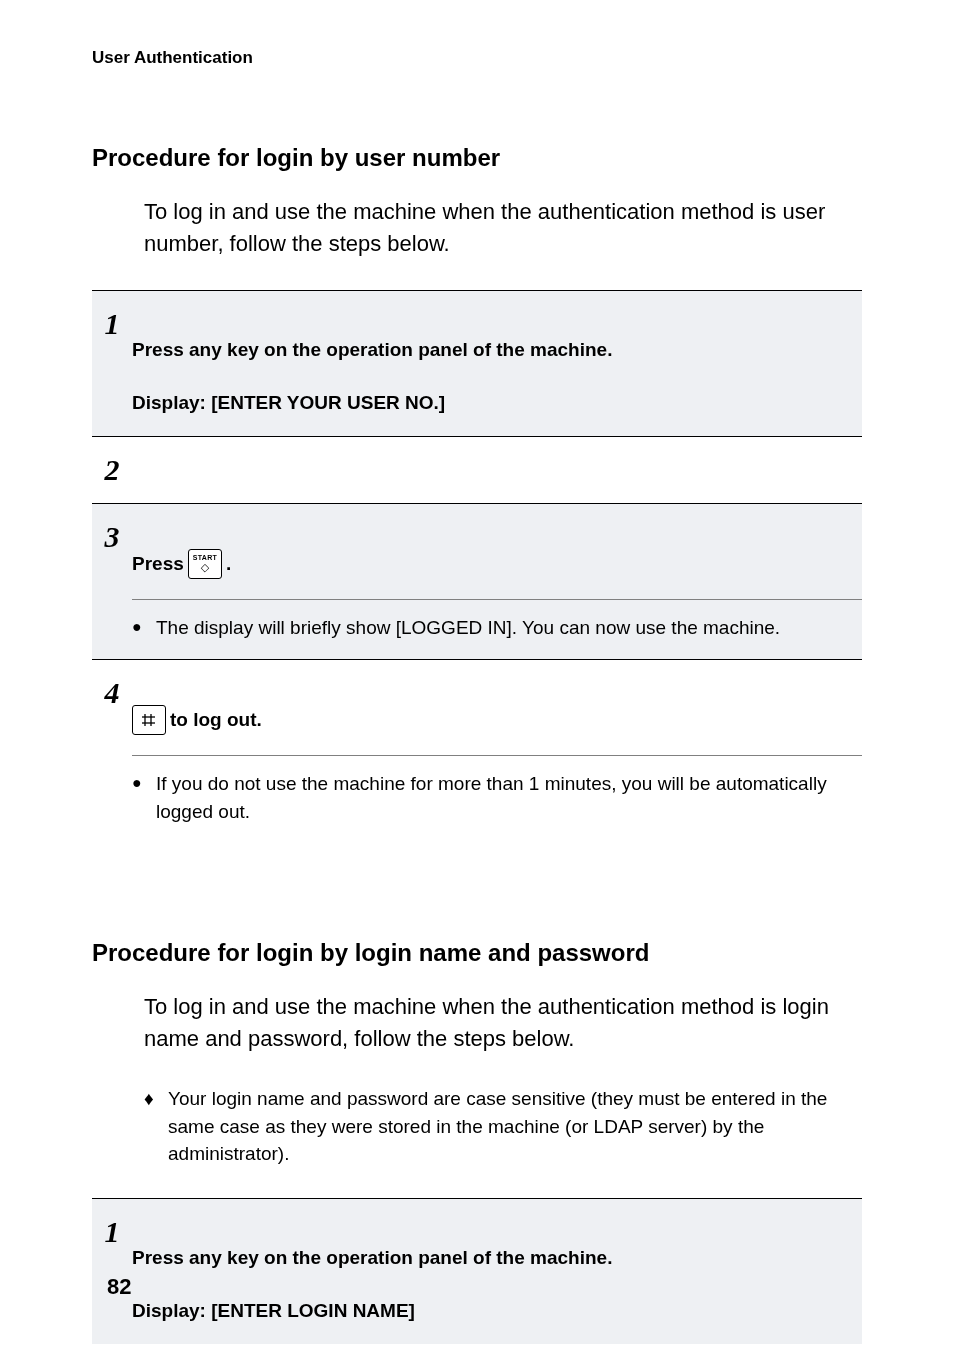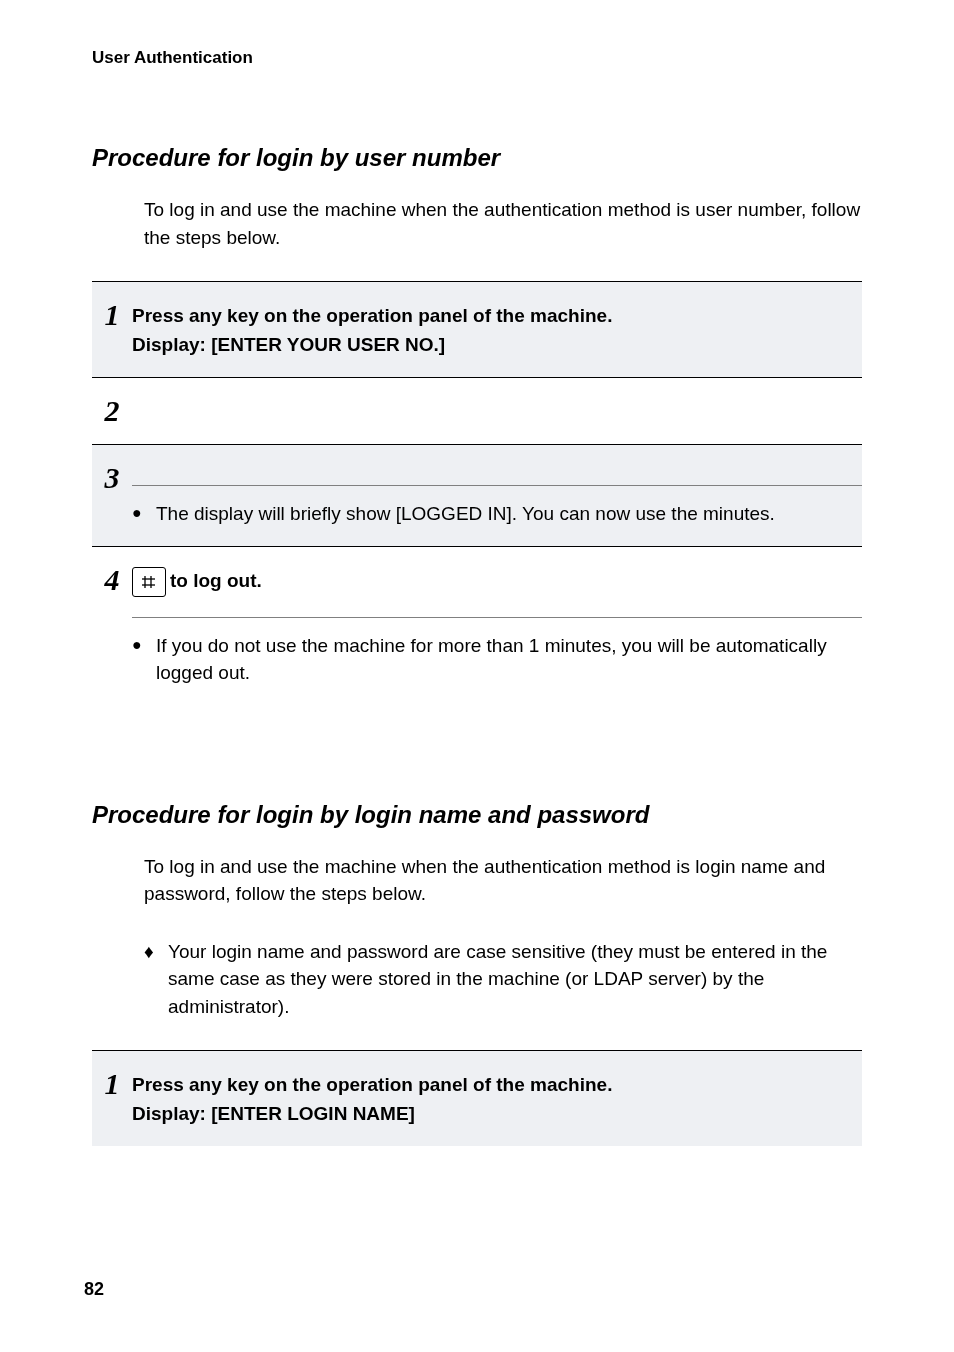--- a/index.html
+++ b/index.html
@@ -13,25 +13,24 @@
       position: relative;
     }
     .page-title {
       font-size: 17px;
       font-weight: bold;
       margin-bottom: 76px;
     }
     .section-title {
       font-size: 24px;
       font-weight: bold;
-      font-style: italic;
       margin-bottom: 24px;
     }
     .intro-text {
-      font-size: 19px;
+      font-size: 22px;
       margin-left: 52px;
       margin-bottom: 30px;
       line-height: 1.45;
     }
     .diamond-item {
       font-size: 19px;
       margin-left: 52px;
       margin-bottom: 30px;
       line-height: 1.45;
       display: flex;
@@ -65,22 +64,23 @@
     .step-body {
       flex: 1;
       padding-top: 2px;
     }
     .step-head {
       font-size: 19px;
       font-weight: bold;
       line-height: 1.5;
       display: flex;
       flex-wrap: wrap;
-      align-items: flex-start;
+      align-items: center;
       gap: 4px;
+      margin-top: 25px;
     }
     .step-head .txt { display: inline; }
     .step-sub {
       border-top: 1px solid #808080;
       margin-top: 20px;
       margin-left: 0;
       padding-top: 14px;
     }
     .bullet-row {
       font-size: 19px;
@@ -125,22 +125,22 @@
       font-size: 16px;
       font-weight: normal;
       padding: 0 6px;
     }
     .section-gap {
       height: 96px;
     }
     .page-number {
       position: absolute;
       bottom: 52px;
-      left: 84px;
-      font-size: 18px;
+      left: 107px;
+      font-size: 22px;
       font-weight: bold;
     }
   </style>
 </head>
 <body>
 
 <h1 class="page-title">User Authentication</h1>
 
 <h2 class="section-title">Procedure for login by user number</h2>
 <p class="intro-text">To log in and use the machine when the authentication method is user number, follow the steps below.</p>
@@ -157,25 +157,33 @@
   </div>
 </div>
 
 <div class="step-block">
   <div class="step-num">2</div>
 </div>
 
 <div class="step-block shaded">
   <div class="step-num">3</div>
   <div class="step-body">
+    <div class="step-head">
+      <span class="txt">Press </span>
+      <span class="key-box">
+        <span class="key-start-label">START</span>
+        <span class="key-start-diamond">◇</span>
+      </span>
+      <span class="txt">.</span>
+    </div>
     <div class="step-sub">
       <div class="bullet-row">
         <span class="dot">●</span>
         <span>
-          <span>The display will briefly show [</span><span class="bold-frag">LOGGED IN</span><span>]. You can now use the minutes.</span>
+          <span>The display will briefly show [</span><span class="bold-frag">LOGGED IN</span><span>]. You can now use the machine.</span>
         </span>
       </div>
     </div>
   </div>
 </div>
 
 <div class="step-block step-block-last">
   <div class="step-num">4</div>
   <div class="step-body">
     <div class="step-head">

